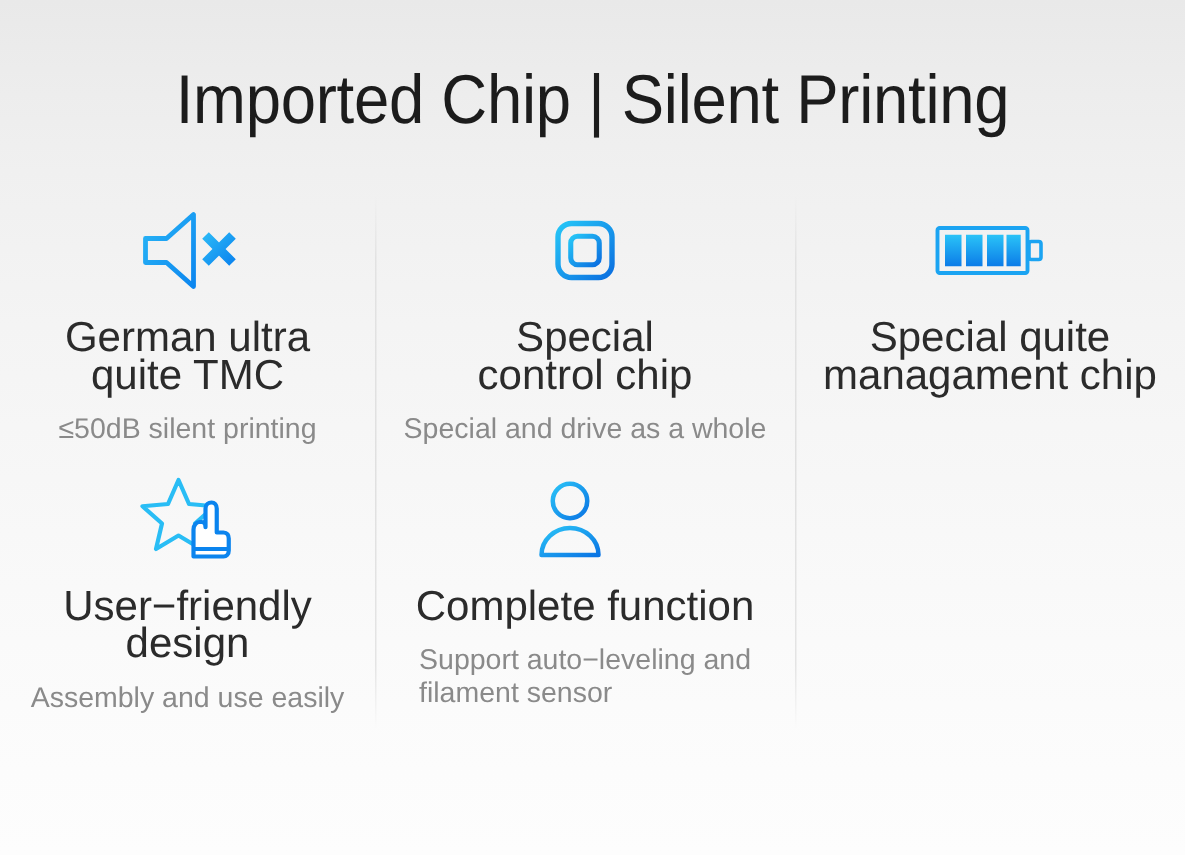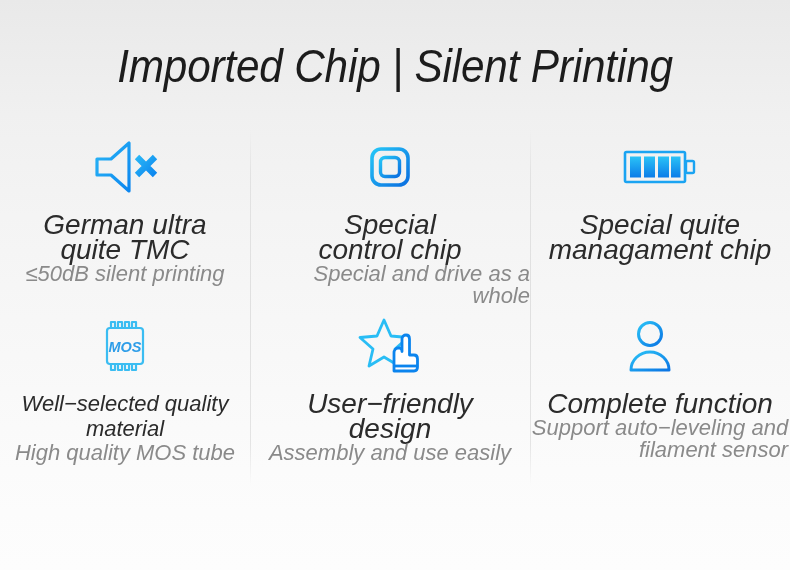--- a/index.html
+++ b/index.html
@@ -19,21 +19,20 @@
         #f7f7f7 56%,
         #fafafa 75%,
         #fcfcfc 90%,
         #fdfdfd 100%);
   }
 
   .page {
     position: relative;
     width: 790px;
     height: 570px;
-    font-style: italic;
   }
 
   
   .title-wrap {
     position: absolute;
     top: 38px;
     left: 0;
     width: 790px;
     text-align: center;
   }
@@ -101,26 +100,26 @@
     font-size: 28px;
     line-height: 25px;
     color: #2b2b2b;
     text-align: center;
     font-weight: 400;
     letter-spacing: 0px;
     margin: 0;
     white-space: pre-line;
   }
   .feat-sub {
-    font-size: 22px;
+    font-size: 19px;
     line-height: 22px;
     color: #8a8a8a;
-    text-align: right;
+    text-align: left;
     font-weight: 400;
-    margin-top: 1px;
+    margin-top: 14px;
     white-space: pre-line;
   }
   .cell.wide .feat-title { font-size: 22px; }
 </style>
 </head>
 <body>
 
 <div class="page">
 
   <div class="title-wrap">
@@ -196,35 +195,20 @@
           <rect x="7" y="10.5" width="11" height="21" fill="url(#g3)"></rect>
           <rect x="21" y="10.5" width="11" height="21" fill="url(#g3)"></rect>
           <rect x="35" y="10.5" width="11" height="21" fill="url(#g3)"></rect>
           <rect x="48" y="10.5" width="9.5" height="21" fill="url(#g3)"></rect>
         </svg>
       </div>
       <div class="feat-title">Special quite
 managament chip</div>
     </div>
 
-    <div class="cell wide">
-      <div class="icon-box">
-        <svg width="58" height="58" viewBox="0 0 58 58" fill="none">
-          <g stroke="#3bbdf2" stroke-width="2.2" fill="none" stroke-linejoin="round">
-            <rect x="11" y="11" width="36" height="36" rx="3"></rect>
-            <path d="M15 11 v-6 h4 v6 M22 11 v-6 h4 v6 M29 11 v-6 h4 v6 M36 11 v-6 h4 v6"></path>
-            <path d="M15 47 v6 h4 v-6 M22 47 v6 h4 v-6 M29 47 v6 h4 v-6 M36 47 v6 h4 v-6"></path>
-          </g>
-          <text x="29" y="34.5" text-anchor="middle" font-family="'Liberation Sans', sans-serif" font-size="14.5" font-weight="700" fill="#2e9de8">MOS</text>
-        </svg>
-      </div>
-      <div class="feat-title">Well−selected quality
-material</div>
-      <div class="feat-sub">High quality MOS tube</div>
-    </div>
 
     <div class="cell">
       <div class="icon-box">
         <svg width="64" height="58" viewBox="0 0 64 58" fill="none">
           <path d="M26 3 L33 19 L50 20.5 L37 32 L41 49 L26 40 L11 49 L15 32 L2 20.5 L19 19 Z" stroke="#29bdf5" stroke-width="2.8" fill="none" stroke-linejoin="round"></path>
           <g stroke="#0b84ee" stroke-width="2.8" fill="#ffffff" stroke-linejoin="round">
             <path d="M36 54 L36 36 C36 33 38 31 40 31 L41.5 31 C43 31 44 32.5 44 34.5 L44 22
                      C44 19.5 46 18 48 18 C50 18 51.5 19.5 51.5 22 L51.5 38 L56 38
                      C58.5 38 59.5 40 59.5 42 L59.5 50 C59.5 52.5 58 54 56 54 Z"></path>
             <line x1="36" y1="49" x2="59.5" y2="49"></line>

